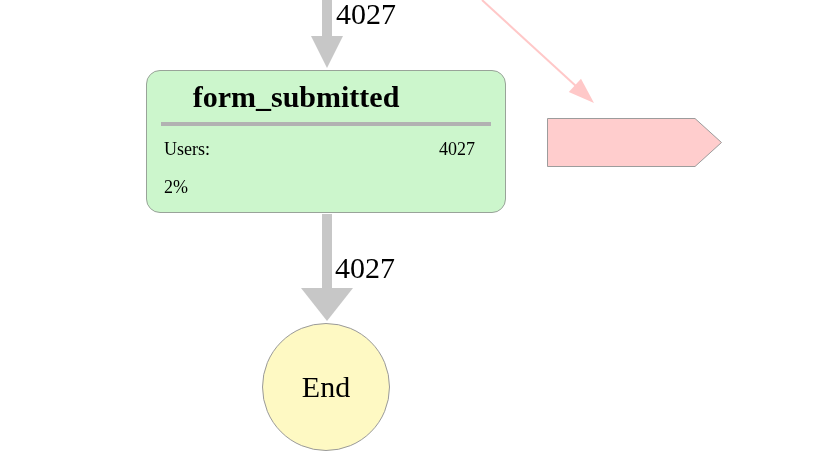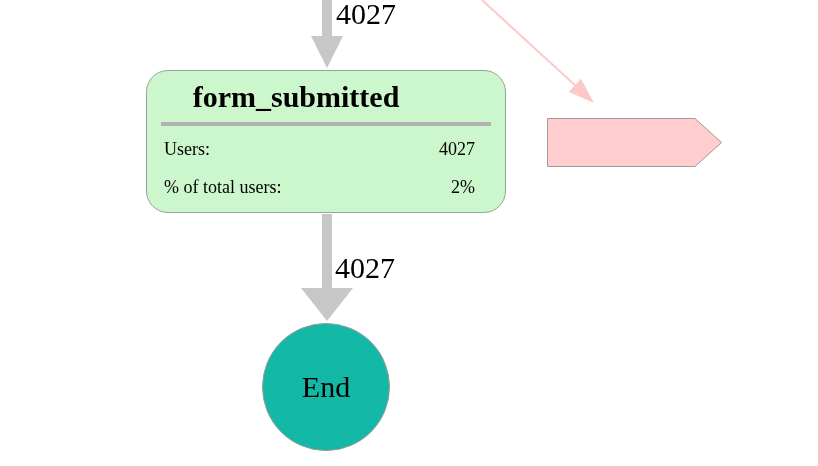--- a/index.html
+++ b/index.html
@@ -37,21 +37,21 @@
   .top-label{left:336px;top:-3px;}
   .bottom-label{left:335px;top:251px;}
 
   
   .node{
     position:absolute;
     left:146px;top:70px;
     width:360px;height:143px;
     background:#ccf6cc;
     border:1px solid #99a399;
-    border-radius:22px;
+    border-radius:14px;
     box-sizing:border-box;
   }
   .node-title{
     position:absolute;
     top:9px;left:0;width:100%;
     padding-right:60px;
     box-sizing:border-box;
     text-align:center;
     font-weight:bold;
     font-size:30px;line-height:34px;
@@ -83,21 +83,21 @@
     white-space:nowrap;
   }
 
   
   .end-node{
     position:absolute;
     left:262px;top:323px;
     width:128px;height:128px;
     border:1px solid #9a9a9a;
     border-radius:50%;
-    background:#14b8a6;
+    background:#fef9c3;
     display:flex;align-items:center;justify-content:center;
     box-sizing:border-box;
   }
   .end-node span{font-size:30px;}
 </style>
 </head>
 <body>
 
 <div class="canvas">
 
@@ -107,21 +107,20 @@
 
   <div class="node">
     <div class="node-title">form_submitted</div>
     <div class="node-divider"></div>
     <div class="node-rows">
       <div class="node-row">
         <span>Users:</span>
         <span>4027</span>
       </div>
       <div class="node-row">
-        <span>% of total users:</span>
         <span>2%</span>
       </div>
     </div>
   </div>
 
   <svg class="dropoff-svg" width="818" height="466" viewBox="0 0 818 466">
     <line x1="482" y1="0" x2="577" y2="87" stroke="#ffc8c8" stroke-width="2"></line>
     <polygon points="594,103 568.8,92 581,78.8" fill="#ffc8c8"></polygon>
     <polygon points="547.5,118.5 695,118.5 721.5,142.5 695,166.5 547.5,166.5" fill="#ffcdcd" stroke="#9c9c9c" stroke-width="1"></polygon>
   </svg>

